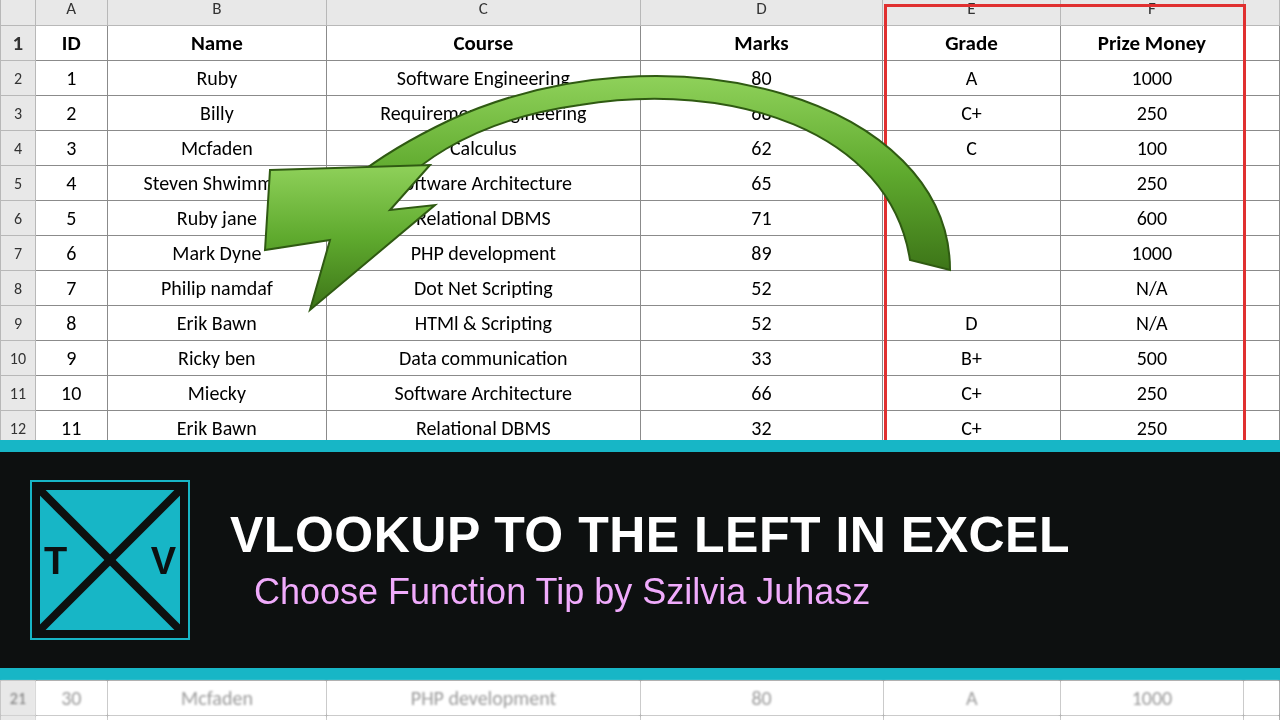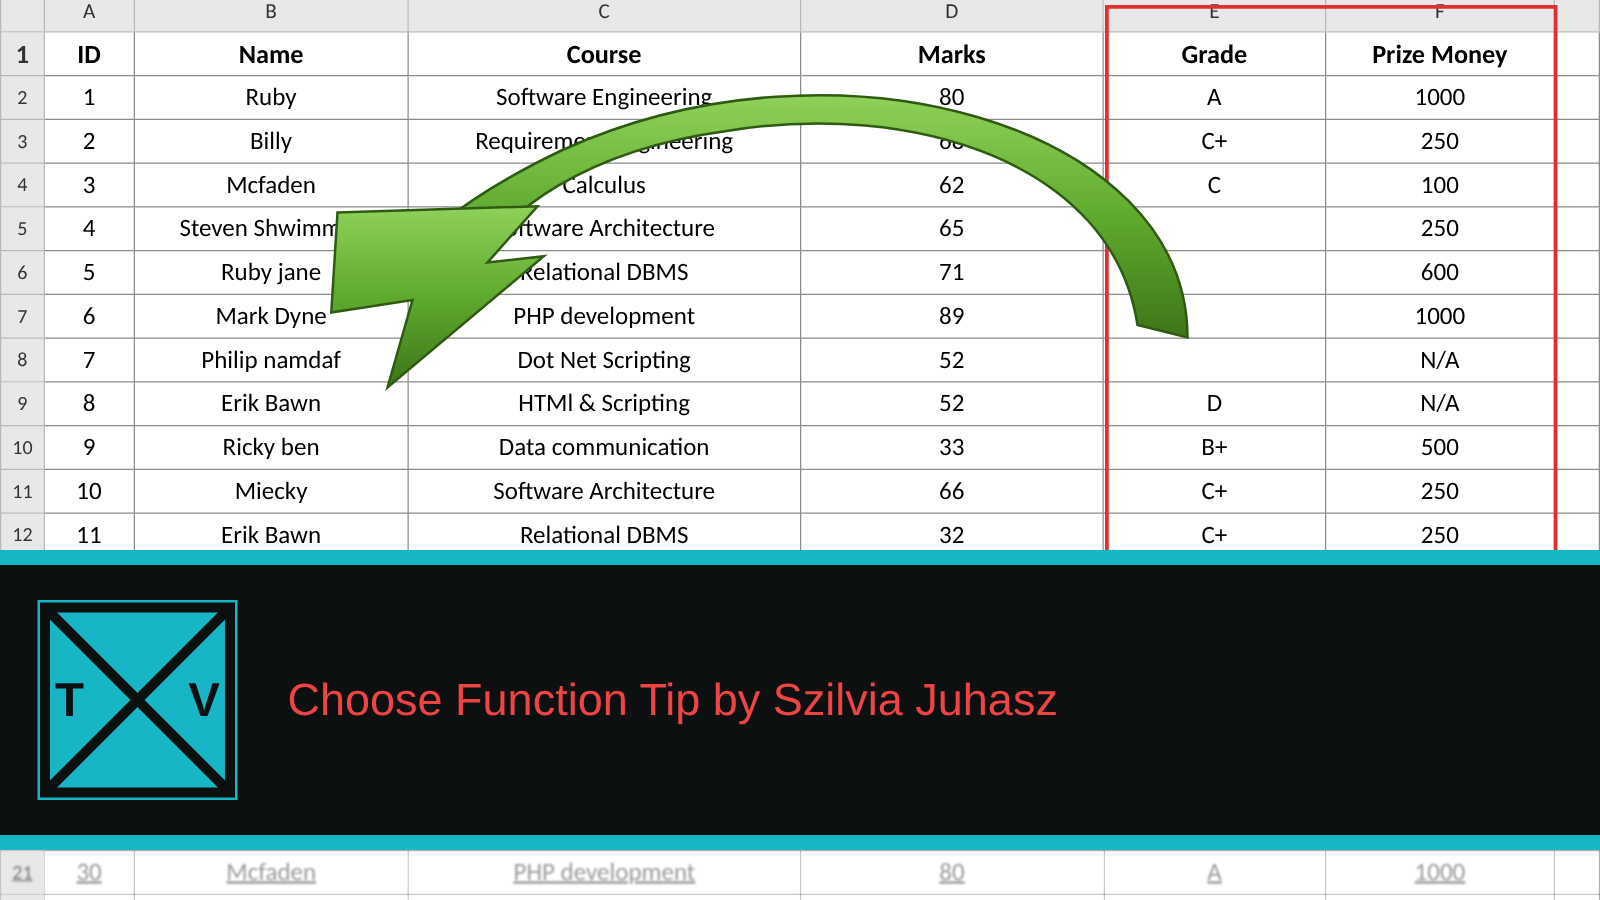--- a/index.html
+++ b/index.html
@@ -23,23 +23,23 @@
   .tealtop{top:0;}
   .tealbot{top:228px;}
   .blackbar{position:absolute;left:0;top:12px;width:1280px;height:216px;background:#0d1010;display:flex;align-items:center;}
   .logo{width:160px;height:160px;margin-left:30px;background:#17b6c6;position:relative;flex:0 0 auto;}
   .logo svg{position:absolute;inset:0;}
   .logo-t,.logo-v{position:absolute;font:700 38px/1 Arial,sans-serif;color:#0d1010;}
   .logo-t{left:14px;top:62px;}
   .logo-v{right:14px;top:62px;}
   .btxt{margin-left:40px;color:#fff;}
   .btitle{font:700 50px/1 Arial,Helvetica,sans-serif;letter-spacing:0.5px;margin-bottom:14px;}
-  .bsub{font:400 36px/1 Arial,Helvetica,sans-serif;color:#ef4444;}
+  .bsub{font:400 36px/1 Arial,Helvetica,sans-serif;color:#f0abfc;margin-left:24px;}
   .lower{position:absolute;left:0;top:680px;width:1280px;}
-  .lower table td{color:#9a9a9a;filter:blur(0.8px);text-decoration:underline;}
+  .lower table td{color:#9a9a9a;filter:blur(0.8px);}
   .lower .colR{background:#e8e8e8;color:#777;}
   .arrow{position:absolute;left:250px;top:40px;width:760px;height:280px;pointer-events:none;}
 </style>
 </head>
 <body>
 
 <div class="sheet">
 <table>
   <colgroup>
     <col class="colR">
@@ -225,20 +225,21 @@
     <div class="logo">
       <svg viewBox="0 0 160 160">
         <rect x="6" y="6" width="148" height="148" fill="none" stroke="#0d1010" stroke-width="8"></rect>
         <line x1="6" y1="6" x2="154" y2="154" stroke="#0d1010" stroke-width="8"></line>
         <line x1="154" y1="6" x2="6" y2="154" stroke="#0d1010" stroke-width="8"></line>
       </svg>
       <span class="logo-t">T</span>
       <span class="logo-v">V</span>
     </div>
     <div class="btxt">
+      <div class="btitle">VLOOKUP TO THE LEFT IN EXCEL</div>
       <div class="bsub">Choose Function Tip by Szilvia Juhasz</div>
     </div>
   </div>
   <div class="tealbar tealbot"></div>
 </div>
 
 <div class="lower">
 <table>
   <colgroup>
     <col class="colR">

